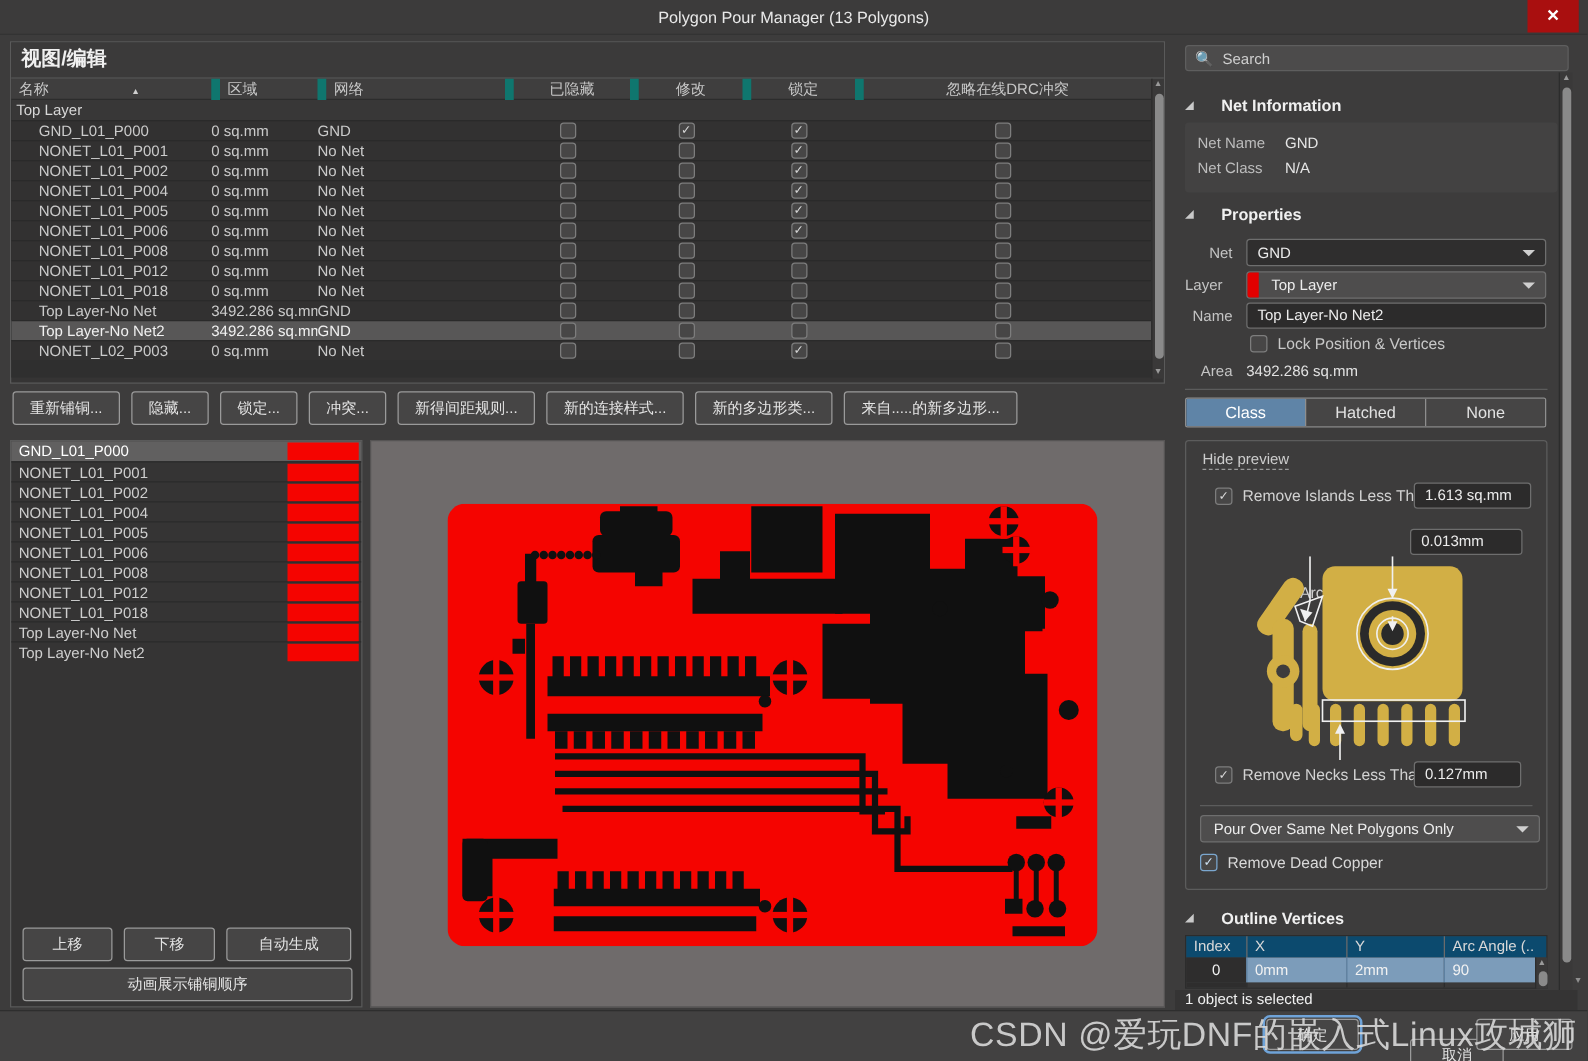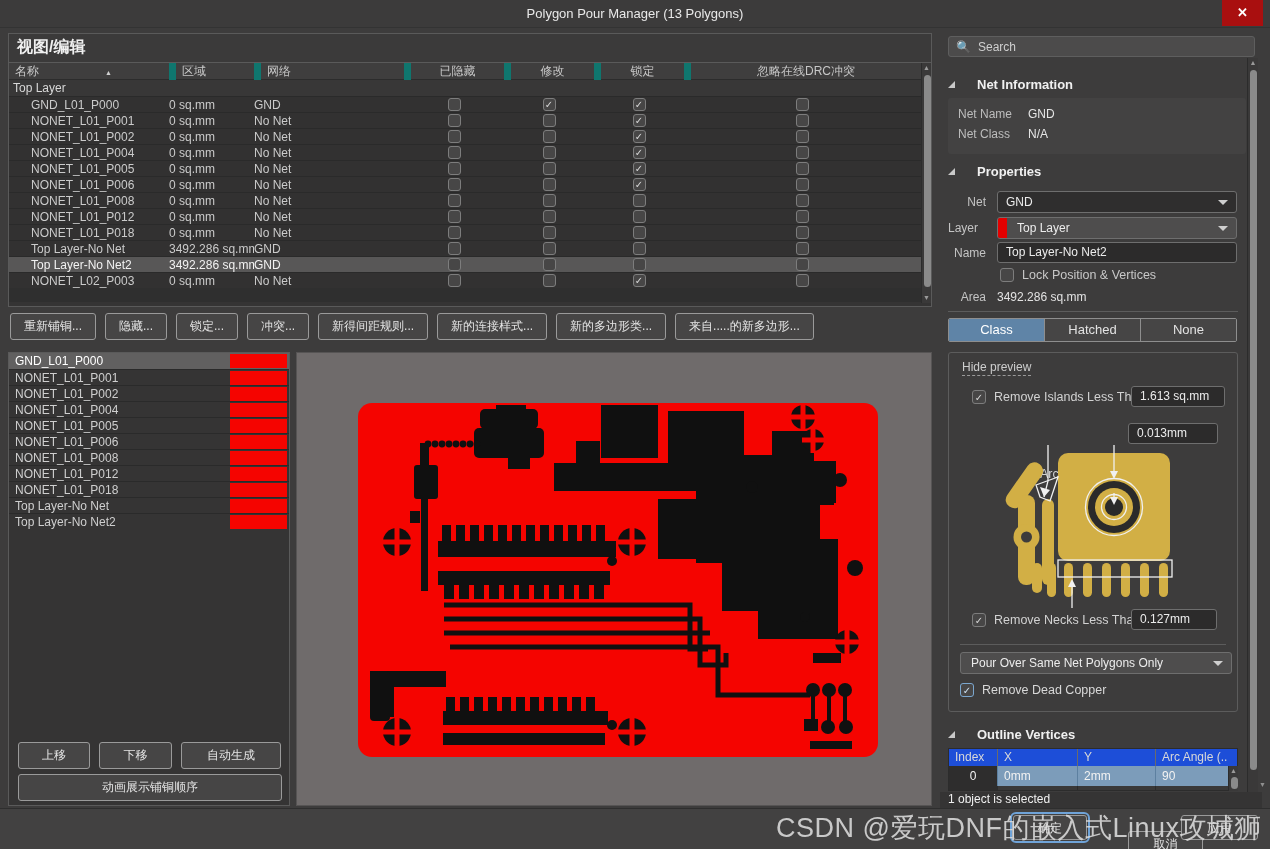--- a/index.html
+++ b/index.html
@@ -109,21 +109,21 @@
   .seg .seg-item:first-child { border-left:none; }
   .seg .seg-item.active { background:#5f84a7; color:#ffffff; }
 
   .link { color:#cdcdcd; border-bottom:1px dashed #9a9a9a; padding-bottom:1px; cursor:pointer; }
 
   .hr { border-top:1px solid #5c5c5c; }
 
   .preview-box { border:1px solid #5c5c5c; border-radius:3px; }
 
   
-  .ov-header { display:flex; background:#1d4ed8; color:#d8d8d8; height:17px; line-height:17px; }
+  .ov-header { display:flex; background:#0c4a6e; color:#d8d8d8; height:17px; line-height:17px; }
   .ov-header .oc { padding-left:6px; border-left:1px solid #6b6b6b; overflow:hidden; white-space:nowrap; }
   .ov-header .oc:first-child { border-left:none; }
   .ov-row { display:flex; height:20px; line-height:20px; color:#f2f2f2; }
   .ov-row .oc { padding-left:6px; overflow:hidden; }
   .oc.c1{width:48px} .oc.c2{width:80px} .oc.c3{width:78px} .oc.c4{width:73px}
   .ov-row .idx { background:#2e2d2d; text-align:center; padding-left:0; }
   .ov-row .val { background:#7c9cba; border-left:1px solid #5d80a0; }
   .ov-partial { display:flex; height:4px; overflow:hidden; }
   .ov-partial .idx { background:#2e2d2d; } .ov-partial .val { background:#3a3939; border-left:1px solid #2c2c2c; }
 

